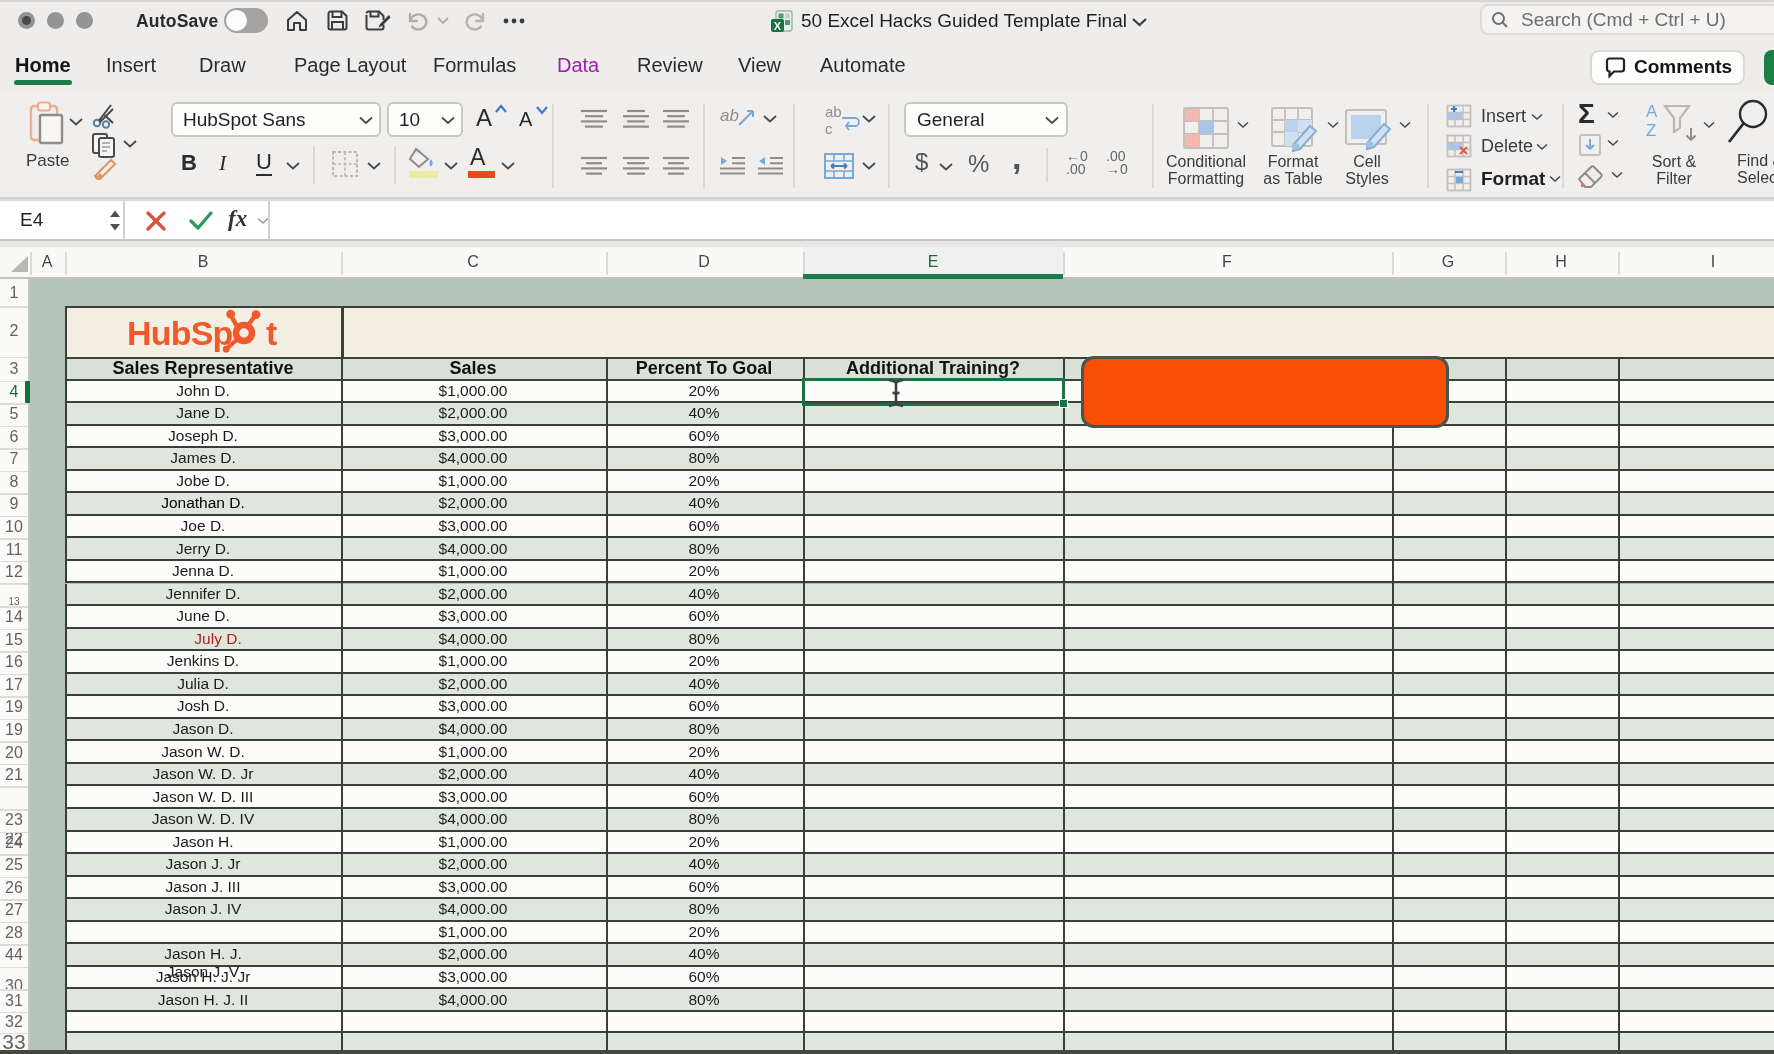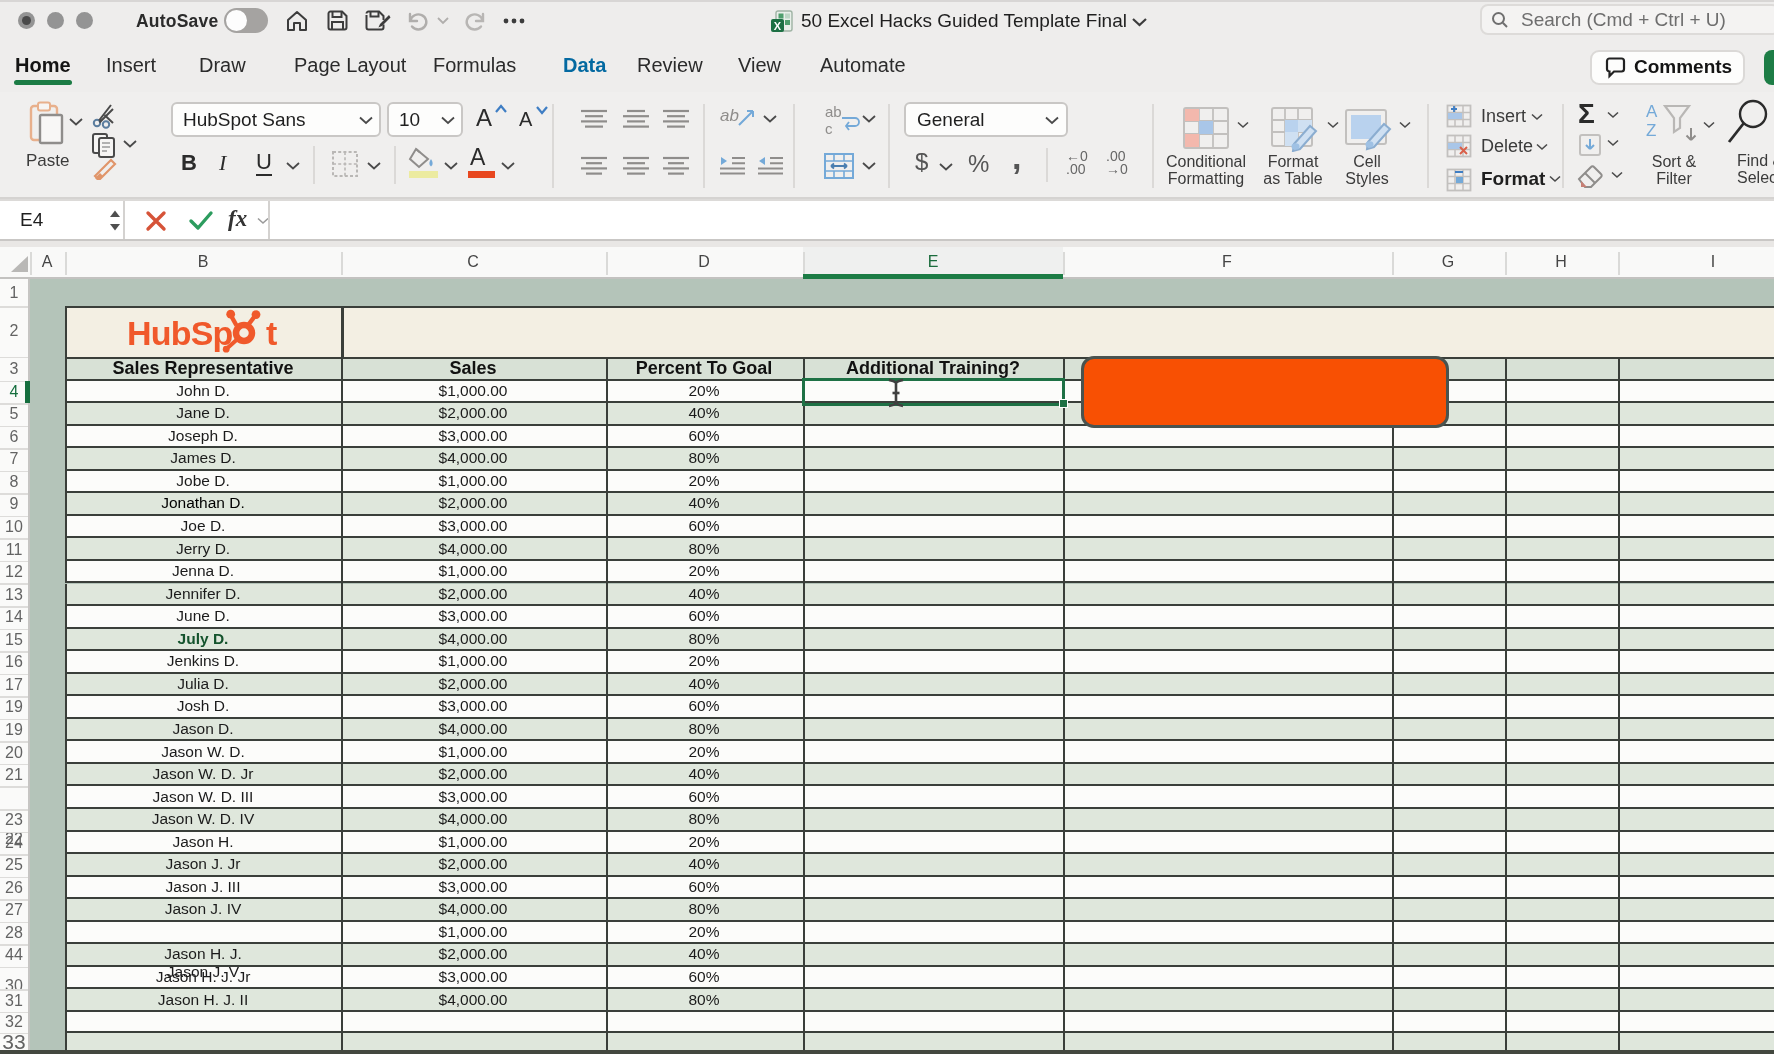--- a/index.html
+++ b/index.html
@@ -60,21 +60,21 @@
 <svg class="ab" style="left:1490px;top:10px" width="20" height="20" viewBox="0 0 20 20">
     <circle cx="8.5" cy="8.5" r="5.5" fill="none" stroke="#6f6f6f" stroke-width="2"></circle>
     <path d="M12.8 12.8 L17 17" stroke="#6f6f6f" stroke-width="2"></path>
   </svg>
 <div class="ab" style="left:1521px;top:9px;font-size:19px;color:#6e6e6e;">Search (Cmd + Ctrl + U)</div>
 <div class="ab" style="left:15px;top:54px;font-size:20px;font-weight:bold;color:#141414;">Home</div>
 <div class="ab" style="left:106px;top:54px;font-size:20px;font-weight:normal;color:#2b2b2b;">Insert</div>
 <div class="ab" style="left:199px;top:54px;font-size:20px;font-weight:normal;color:#2b2b2b;">Draw</div>
 <div class="ab" style="left:294px;top:54px;font-size:20px;font-weight:normal;color:#2b2b2b;">Page Layout</div>
 <div class="ab" style="left:433px;top:54px;font-size:20px;font-weight:normal;color:#2b2b2b;">Formulas</div>
-<div class="ab" style="left:557px;top:54px;font-size:20px;font-weight:bold;color:#0369a1;margin-left:6px;">Data</div>
+<div class="ab" style="left:557px;top:54px;font-size:20px;font-weight:normal;color:#a21caf;">Data</div>
 <div class="ab" style="left:637px;top:54px;font-size:20px;font-weight:normal;color:#2b2b2b;">Review</div>
 <div class="ab" style="left:738px;top:54px;font-size:20px;font-weight:normal;color:#2b2b2b;">View</div>
 <div class="ab" style="left:820px;top:54px;font-size:20px;font-weight:normal;color:#2b2b2b;">Automate</div>
 <div class="ab" style="left:14px;top:80px;width:58px;height:5px;border-radius:3px;background:#1c7c45;"></div>
 <div class="ab" style="left:1590px;top:50px;width:155px;height:35px;background:#fdfdfc;border:2px solid #dbd9d7;border-radius:9px;"></div>
 <svg class="ab" style="left:1604px;top:57px" width="23" height="22" viewBox="0 0 23 22">
     <path d="M3 4 a2.5 2.5 0 0 1 2.5-2.5 H17.5 A2.5 2.5 0 0 1 20 4 V12 a2.5 2.5 0 0 1 -2.5 2.5 H10 L5.5 19 V14.5 H5.5 A2.5 2.5 0 0 1 3 12 Z" fill="none" stroke="#222" stroke-width="2.2"></path>
   </svg>
 <div class="ab" style="left:1634px;top:56px;font-size:19px;font-weight:bold;color:#141414;">Comments</div>
 <div class="ab" style="left:1764px;top:50px;width:14px;height:35px;background:#1d7d46;border-radius:8px 0 0 8px;"></div>
@@ -399,21 +399,21 @@
 <div class="ab ctr" style="left:0;top:191.7px;width:28px;height:22.6px;font-size:16px;color:#636363;font-weight:normal;">8</div>
 <div class="ab" style="left:0;top:214.2px;width:28px;height:1.5px;background:#dddcda;"></div>
 <div class="ab ctr" style="left:0;top:214.2px;width:28px;height:22.5px;font-size:16px;color:#636363;font-weight:normal;">9</div>
 <div class="ab" style="left:0;top:236.8px;width:28px;height:1.5px;background:#dddcda;"></div>
 <div class="ab ctr" style="left:0;top:236.8px;width:28px;height:22.5px;font-size:16px;color:#636363;font-weight:normal;">10</div>
 <div class="ab" style="left:0;top:259.3px;width:28px;height:1.5px;background:#dddcda;"></div>
 <div class="ab ctr" style="left:0;top:259.4px;width:28px;height:22.5px;font-size:16px;color:#636363;font-weight:normal;">11</div>
 <div class="ab" style="left:0;top:281.9px;width:28px;height:1.5px;background:#dddcda;"></div>
 <div class="ab ctr" style="left:0;top:281.9px;width:28px;height:22.5px;font-size:16px;color:#636363;font-weight:normal;">12</div>
 <div class="ab" style="left:0;top:304.4px;width:28px;height:1.5px;background:#dddcda;"></div>
-<div class="ab ctr" style="left:0;top:304.5px;width:28px;height:23px;font-size:16px;color:#636363;font-weight:normal;">13</div>
+<div class="ab ctr" style="left:0;top:304.5px;width:28px;height:36px;font-size:10px;color:#636363;font-weight:normal;">13</div>
 <div class="ab" style="left:0;top:327.0px;width:28px;height:1.5px;background:#dddcda;"></div>
 <div class="ab ctr" style="left:0;top:327.0px;width:28px;height:22.5px;font-size:16px;color:#636363;font-weight:normal;">14</div>
 <div class="ab" style="left:0;top:349.5px;width:28px;height:1.5px;background:#dddcda;"></div>
 <div class="ab ctr" style="left:0;top:349.5px;width:28px;height:22.5px;font-size:16px;color:#636363;font-weight:normal;">15</div>
 <div class="ab" style="left:0;top:372.1px;width:28px;height:1.5px;background:#dddcda;"></div>
 <div class="ab ctr" style="left:0;top:372.1px;width:28px;height:22.5px;font-size:16px;color:#636363;font-weight:normal;">16</div>
 <div class="ab" style="left:0;top:394.6px;width:28px;height:1.5px;background:#dddcda;"></div>
 <div class="ab ctr" style="left:0;top:394.7px;width:28px;height:22.5px;font-size:16px;color:#636363;font-weight:normal;">17</div>
 <div class="ab" style="left:0;top:417.2px;width:28px;height:1.5px;background:#dddcda;"></div>
 <div class="ab ctr" style="left:0;top:417.2px;width:28px;height:22.5px;font-size:16px;color:#636363;font-weight:normal;">19</div>
@@ -534,21 +534,21 @@
 <div class="ab ctr" style="left:564px;top:259.4px;width:280px;height:20.5px;font-size:15.5px;color:#1b1b1b;">80%</div>
 <div class="ab ctr" style="left:63px;top:281.9px;width:280px;height:20.5px;font-size:15.5px;color:#1b1b1b;">Jenna D.</div>
 <div class="ab ctr" style="left:333px;top:281.9px;width:280px;height:20.5px;font-size:15.5px;color:#1b1b1b;">$1,000.00</div>
 <div class="ab ctr" style="left:564px;top:281.9px;width:280px;height:20.5px;font-size:15.5px;color:#1b1b1b;">20%</div>
 <div class="ab ctr" style="left:63px;top:304.5px;width:280px;height:20.5px;font-size:15.5px;color:#1b1b1b;">Jennifer D.</div>
 <div class="ab ctr" style="left:333px;top:304.5px;width:280px;height:20.5px;font-size:15.5px;color:#1b1b1b;">$2,000.00</div>
 <div class="ab ctr" style="left:564px;top:304.5px;width:280px;height:20.5px;font-size:15.5px;color:#1b1b1b;">40%</div>
 <div class="ab ctr" style="left:63px;top:327.0px;width:280px;height:20.5px;font-size:15.5px;color:#1b1b1b;">June D.</div>
 <div class="ab ctr" style="left:333px;top:327.0px;width:280px;height:20.5px;font-size:15.5px;color:#1b1b1b;">$3,000.00</div>
 <div class="ab ctr" style="left:564px;top:327.0px;width:280px;height:20.5px;font-size:15.5px;color:#1b1b1b;">60%</div>
-<div class="ab ctr" style="left:63px;top:349.5px;width:280px;height:20.5px;font-size:15.5px;color:#14532d;font-weight:bold;">July D.</div>
+<div class="ab ctr" style="left:78px;top:349.5px;width:280px;height:20.5px;font-size:15.5px;color:#b91c1c;">July D.</div>
 <div class="ab ctr" style="left:333px;top:349.5px;width:280px;height:20.5px;font-size:15.5px;color:#1b1b1b;">$4,000.00</div>
 <div class="ab ctr" style="left:564px;top:349.5px;width:280px;height:20.5px;font-size:15.5px;color:#1b1b1b;">80%</div>
 <div class="ab ctr" style="left:63px;top:372.1px;width:280px;height:20.5px;font-size:15.5px;color:#1b1b1b;">Jenkins D.</div>
 <div class="ab ctr" style="left:333px;top:372.1px;width:280px;height:20.5px;font-size:15.5px;color:#1b1b1b;">$1,000.00</div>
 <div class="ab ctr" style="left:564px;top:372.1px;width:280px;height:20.5px;font-size:15.5px;color:#1b1b1b;">20%</div>
 <div class="ab ctr" style="left:63px;top:394.7px;width:280px;height:20.5px;font-size:15.5px;color:#1b1b1b;">Julia D.</div>
 <div class="ab ctr" style="left:333px;top:394.7px;width:280px;height:20.5px;font-size:15.5px;color:#1b1b1b;">$2,000.00</div>
 <div class="ab ctr" style="left:564px;top:394.7px;width:280px;height:20.5px;font-size:15.5px;color:#1b1b1b;">40%</div>
 <div class="ab ctr" style="left:63px;top:417.2px;width:280px;height:20.5px;font-size:15.5px;color:#1b1b1b;">Josh D.</div>
 <div class="ab ctr" style="left:333px;top:417.2px;width:280px;height:20.5px;font-size:15.5px;color:#1b1b1b;">$3,000.00</div>

